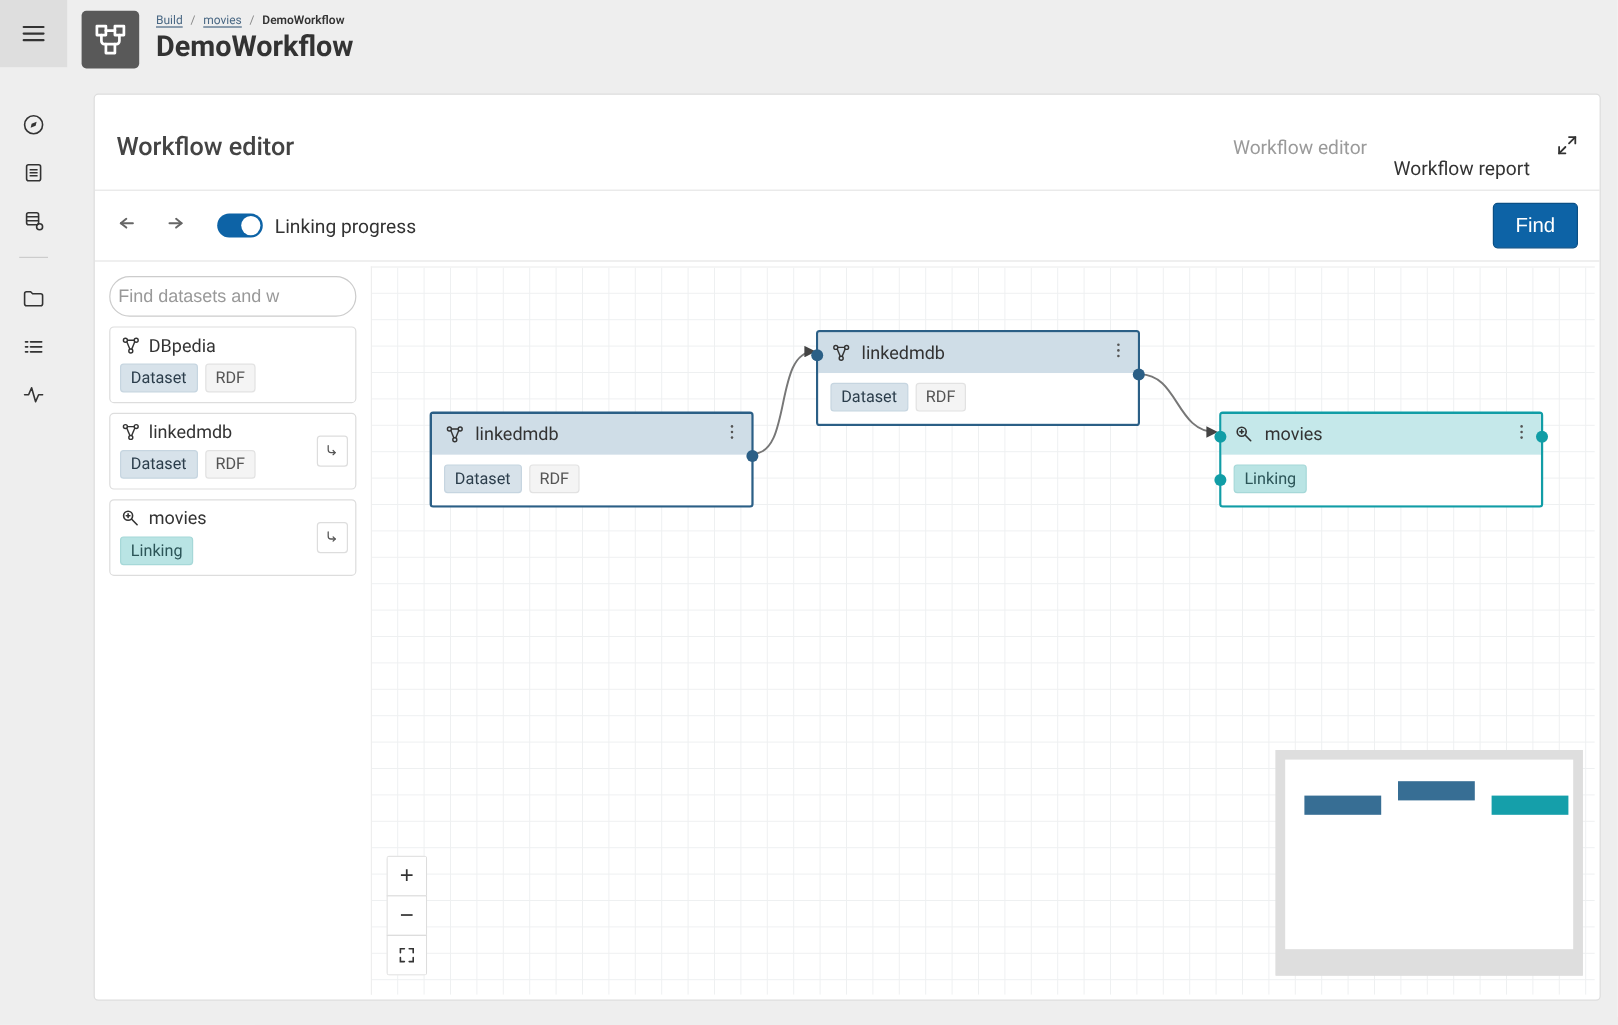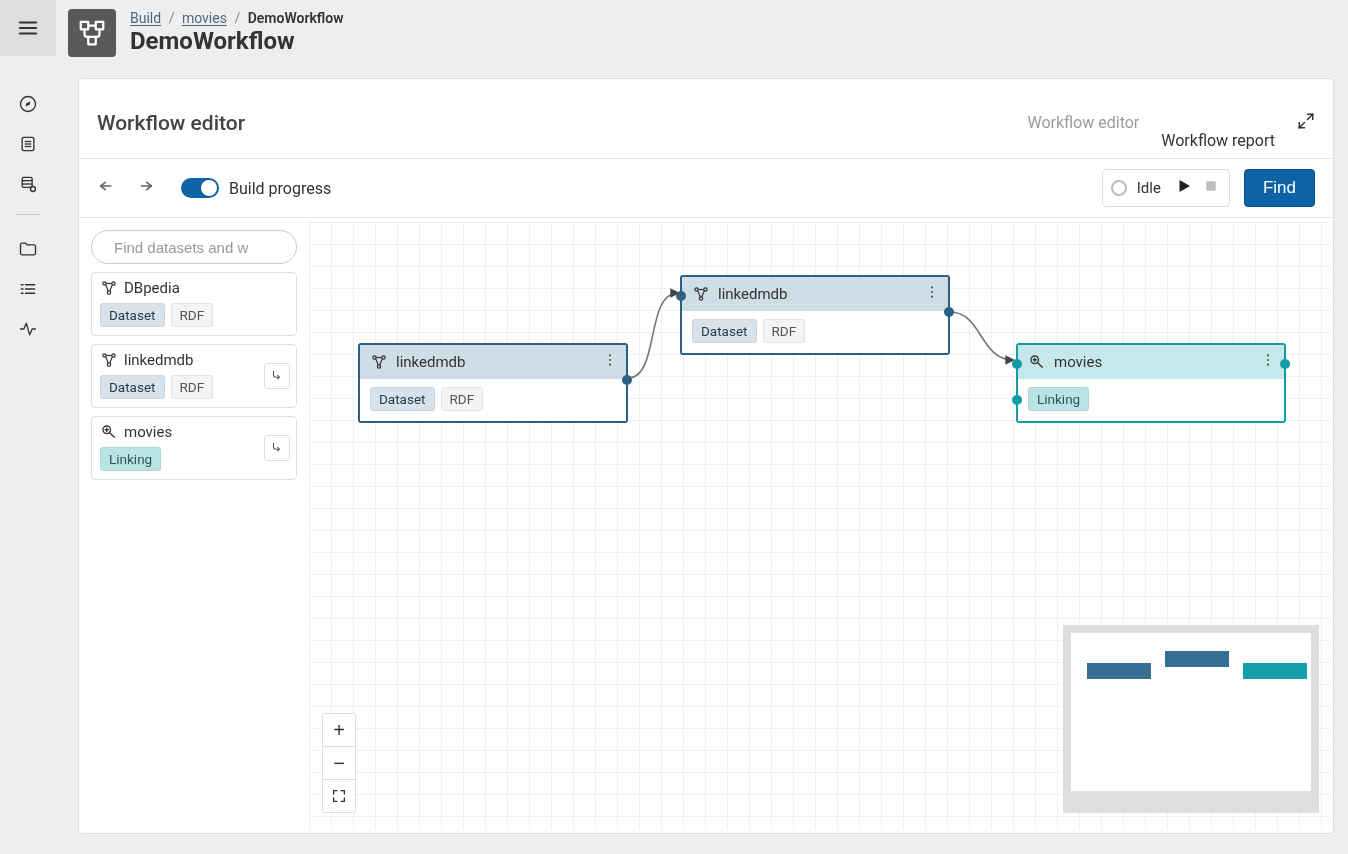--- a/index.html
+++ b/index.html
@@ -11,21 +11,21 @@
   .rail svg { stroke:#333; }
   .rail-icons { display:flex; flex-direction:column; align-items:center; gap:0; padding-top:28px;}
   .rail-icons .rail-btn { height:40px; }
   .rail-divider { width:24px; border-top:1px solid #ccc; margin:10px 0 14px 0; }
 
   .main { flex:1; display:flex; flex-direction:column; }
   .topbar { height:66px; display:flex; align-items:center; padding:8px 18px 8px 12px; gap:14px;}
   .app-logo { width:48px; height:48px; background:#595959; border-radius:4px; display:flex; align-items:center; justify-content:center; }
   .app-logo svg { stroke:#fff; }
   .crumb-block { display:flex; flex-direction:column; line-height:1.15; }
-  .crumbs { font-size:14px; color:#555; }
+  .crumbs { font-size:10px; color:#555; }
   .crumbs a { color:#4a6884; text-decoration:underline; text-underline-offset:2px; cursor:pointer;}
   .crumbs .sep { margin:0 4px; color:#888;}
   .crumbs .current { color:#333; font-weight:600; text-decoration:none;}
   .page-title { font-size:24px; font-weight:700; color:#333; margin-top:2px;}
 
   .card { margin:12px 14px 0 22px; background:#fff; border:1px solid #ddd; border-radius:4px; height:756px; display:flex; flex-direction:column; }
   .card-head { display:flex; align-items:center; justify-content:space-between; padding:16px 18px 8px 18px; border-bottom:1px solid #e5e5e5;}
   .card-head h2 { margin:0; font-size:21px; font-weight:500; color:#444;}
   .card-head-right { display:flex; align-items:center; gap:22px; font-size:16px;}
   .ht-inactive { color:#9a9a9a; cursor:pointer;}
@@ -44,21 +44,21 @@
   .tb-right { display:flex; align-items:center; gap:14px;}
   .run-pill { display:flex; align-items:center; border:1px solid #ddd; border-radius:4px; height:38px; padding:0 10px 0 8px; gap:10px;}
   .idle-dot { width:16px; height:16px; border:2px solid #bbb; border-radius:50%; }
   .idle-text { font-size:15px; color:#333; margin-right:4px;}
   .play-btn svg { fill:#222; }
   .stop-btn svg { fill:#bdbdbd; }
   .save-btn { background:#0d63a6; color:#fff; border:1px solid #0a4f85; border-radius:4px; height:38px; padding:0 18px; font-size:17px; font-weight:500; cursor:pointer;}
 
   .body { flex:1; display:flex; min-height:0;}
   .sidebar { width:230px; padding:12px; display:flex; flex-direction:column; gap:8px;}
-  .search { display:flex; align-items:center; border:1px solid #ccc; border-radius:20px; height:24px; padding:16px 12px; gap:8px; color:#999;}
+  .search { display:flex; align-items:center; border:1px solid #ccc; border-radius:20px; height:24px; padding:16px 12px; gap:8px; color:#999;justify-content:center;}
   .search input { border:none; outline:none; font-size:15px; flex:1; background:transparent; color:#333;}
   .search input::placeholder { color:#999; }
 
   .item { border:1px solid #ddd; border-radius:4px; padding:6px 8px 8px 8px; position:relative; cursor:grab;}
   .item-title-row { display:flex; align-items:center; gap:6px; font-size:15px; color:#333; margin-bottom:6px;}
   .item-title-row svg { flex:none; }
   .tags { display:flex; gap:6px; }
   .tag { font-size:13.5px; border-radius:3px; padding:3px 8px; border:1px solid transparent;}
   .tag-dataset { background:#d7e2ea; color:#2b3d4b; border-color:#c6d5e0;}
   .tag-rdf { background:#f4f4f4; color:#555; border-color:#e2e2e2;}
@@ -207,38 +207,24 @@
           <span class="redo">
             <svg width="22" height="22" viewBox="0 0 24 24" fill="none" stroke="currentColor" stroke-width="1.8" stroke-linecap="round" stroke-linejoin="round">
                 <polyline points="15,8 20,12 15,16"></polyline>
                 <path d="M20 12H9"></path>
               </svg>
           </span>
           <div class="toggle-wrap">
             <div class="toggle">
                 <div class="knob"></div>
               </div>
-            <span class="toggle-label">Build progress</span>
+            <span class="toggle-label">Linking progress</span>
           </div>
         </div>
         <div class="tb-right">
-          <div class="run-pill">
-            <span class="idle-dot"></span>
-            <span class="idle-text">Idle</span>
-            <span class="play-btn">
-              <svg width="18" height="18" viewBox="0 0 24 24">
-                  <polygon points="6,4 20,12 6,20"></polygon>
-                </svg>
-            </span>
-            <span class="stop-btn">
-              <svg width="16" height="16" viewBox="0 0 24 24">
-                  <rect x="5" y="5" width="14" height="14"></rect>
-                </svg>
-            </span>
-          </div>
           <button class="save-btn">Find</button>
         </div>
       </div>
 
       <div class="body">
 
         <div class="sidebar">
           <div class="search">
             <svg width="18" height="18" viewBox="0 0 24 24" fill="none" stroke="#999" stroke-width="2" stroke-linecap="round">
                 <circle cx="11" cy="11" r="7"></circle>

